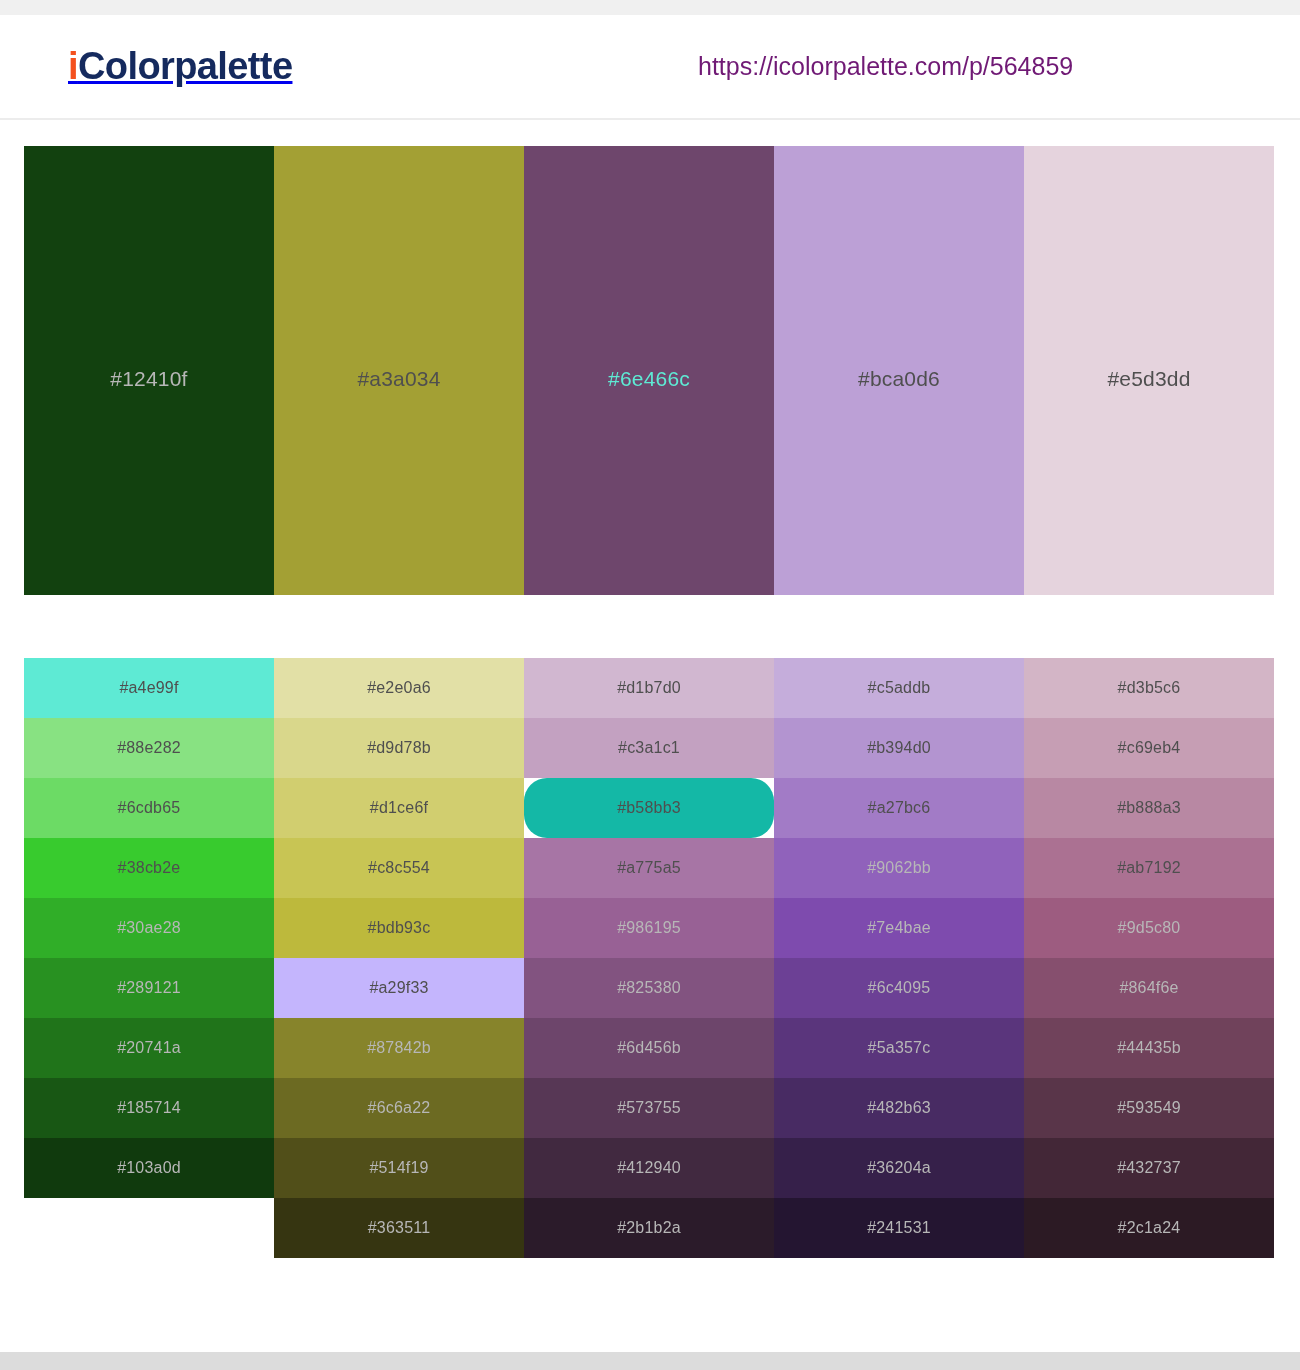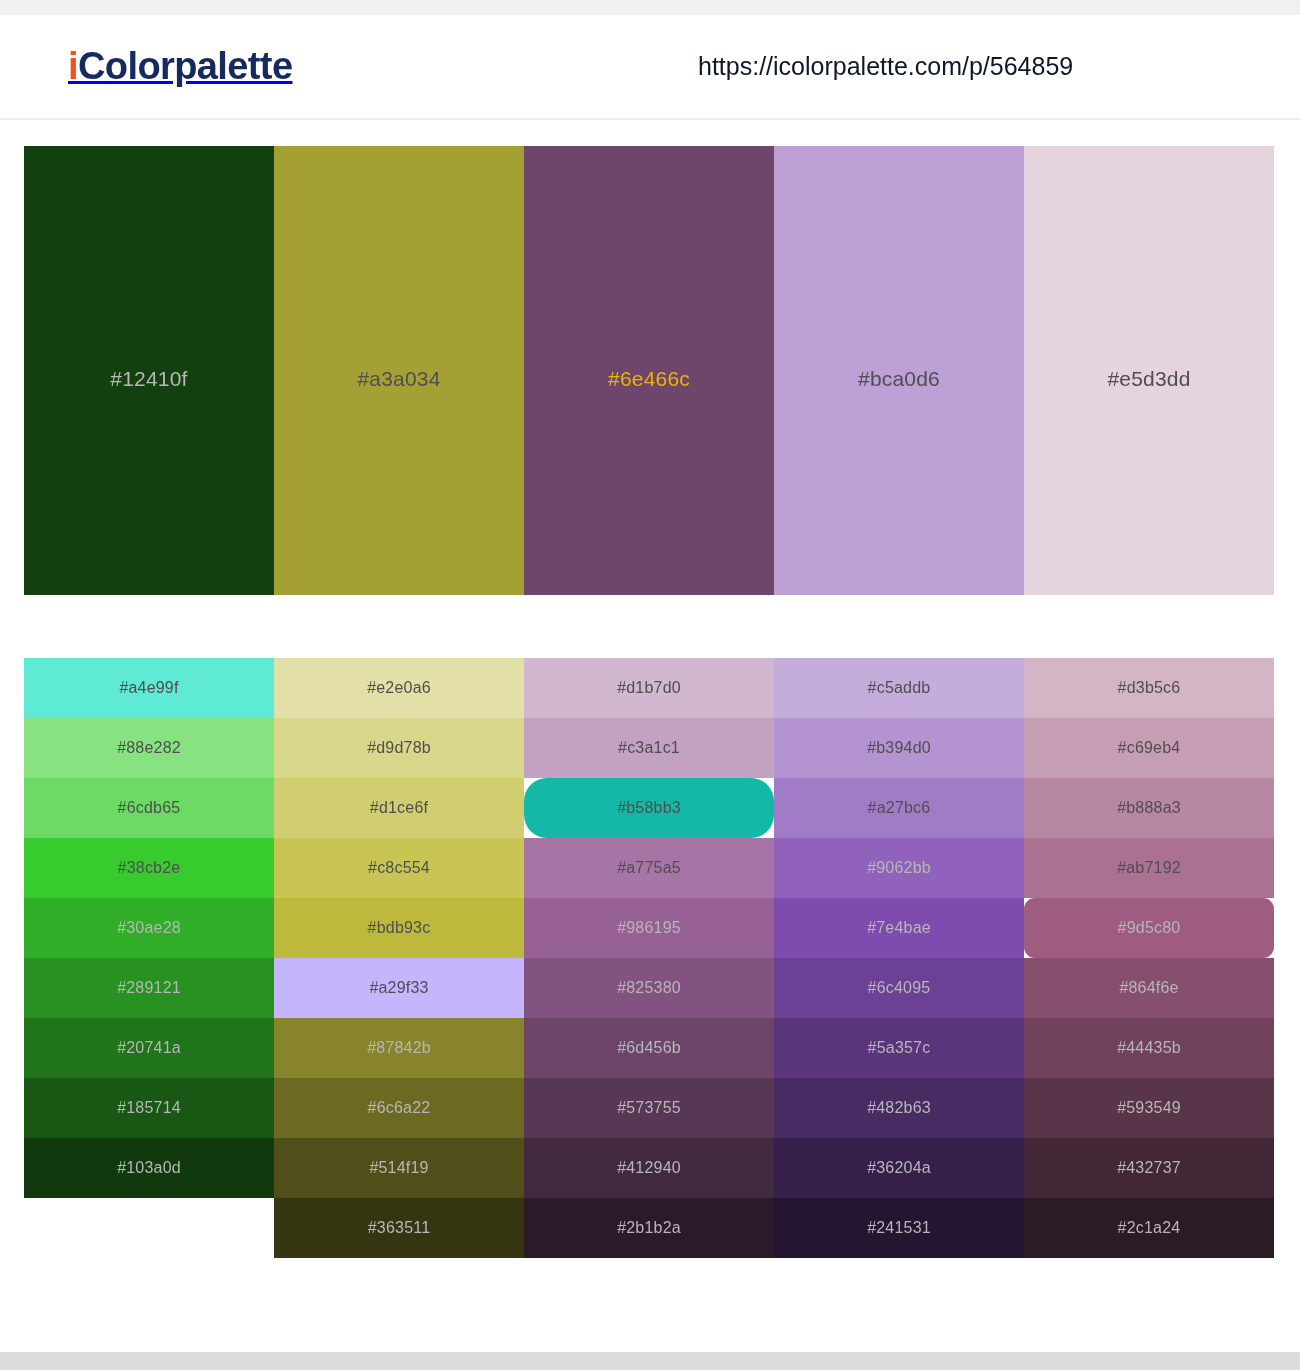--- a/index.html
+++ b/index.html
@@ -37,21 +37,21 @@
     letter-spacing: -0.6px;
     white-space: nowrap;
   }
   .logo .logo-i { color: #f4511e; }
   .logo .logo-rest { color: #152a5e; }
 
   .page-url {
     position: absolute;
     left: 698px;
     font-size: 25px;
-    color: #0f172a;
+    color: #701a75;
     white-space: nowrap;
   }
 
   
   .palette-strip {
     position: absolute;
     top: 146px; left: 24px;
     width: 1250px; height: 449px;
     display: flex;
   }
@@ -64,21 +64,21 @@
     position: absolute;
     top: 8px; left: 0;
     width: 100%;
     text-align: center;
     line-height: 449px;
     font-size: 21px;
     letter-spacing: 0.2px;
   }
   .lbl-light { color: #b7b7b7; }
   .lbl-dark  { color: #4f4f4f; }
-  .lbl-mid   { color: #eab308; }
+  .lbl-mid   { color: #5eead4; }
 
   
   .shades-grid {
     position: absolute;
     top: 658px; left: 24px;
     width: 1250px;
     display: flex;
   }
   .shade-col {
     width: 250px;
@@ -267,21 +267,21 @@
       </div>
       <div class="shade-cell" style="background: rgb(198, 158, 180);">
         <span class="shade-label lbl-dark">#c69eb4</span>
       </div>
       <div class="shade-cell" style="background: rgb(184, 136, 163);">
         <span class="shade-label lbl-dark">#b888a3</span>
       </div>
       <div class="shade-cell" style="background: rgb(171, 113, 146);">
         <span class="shade-label lbl-dark">#ab7192</span>
       </div>
-      <div class="shade-cell" style="background: rgb(157, 92, 128); border-radius: 11px;">
+      <div class="shade-cell" style="background: rgb(157, 92, 128);">
         <span class="shade-label lbl-light">#9d5c80</span>
       </div>
       <div class="shade-cell" style="background: rgb(134, 79, 110);">
         <span class="shade-label lbl-light">#864f6e</span>
       </div>
       <div class="shade-cell" style="background: rgb(112, 66, 91);">
         <span class="shade-label lbl-light">#44435b</span>
       </div>
       <div class="shade-cell" style="background: rgb(89, 53, 73);">
         <span class="shade-label lbl-light">#593549</span>

